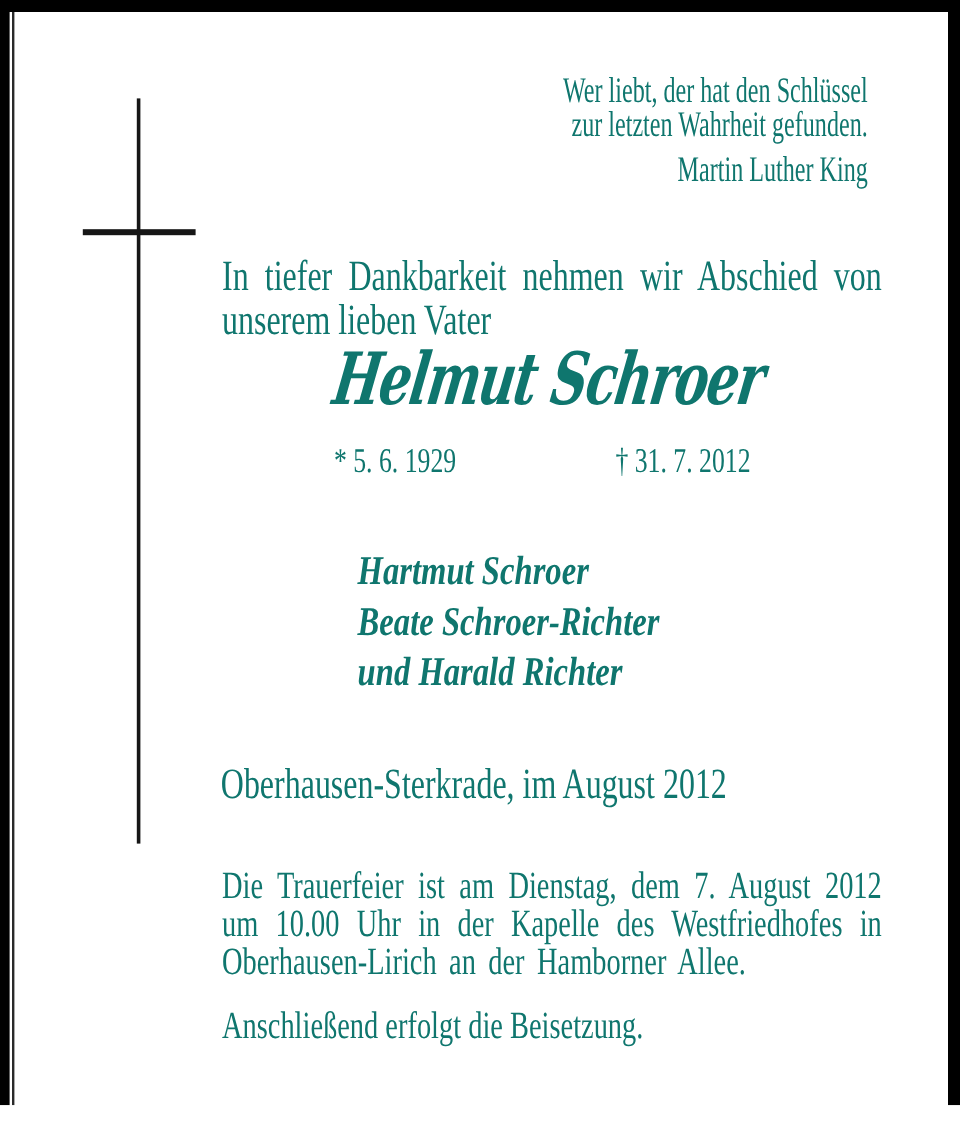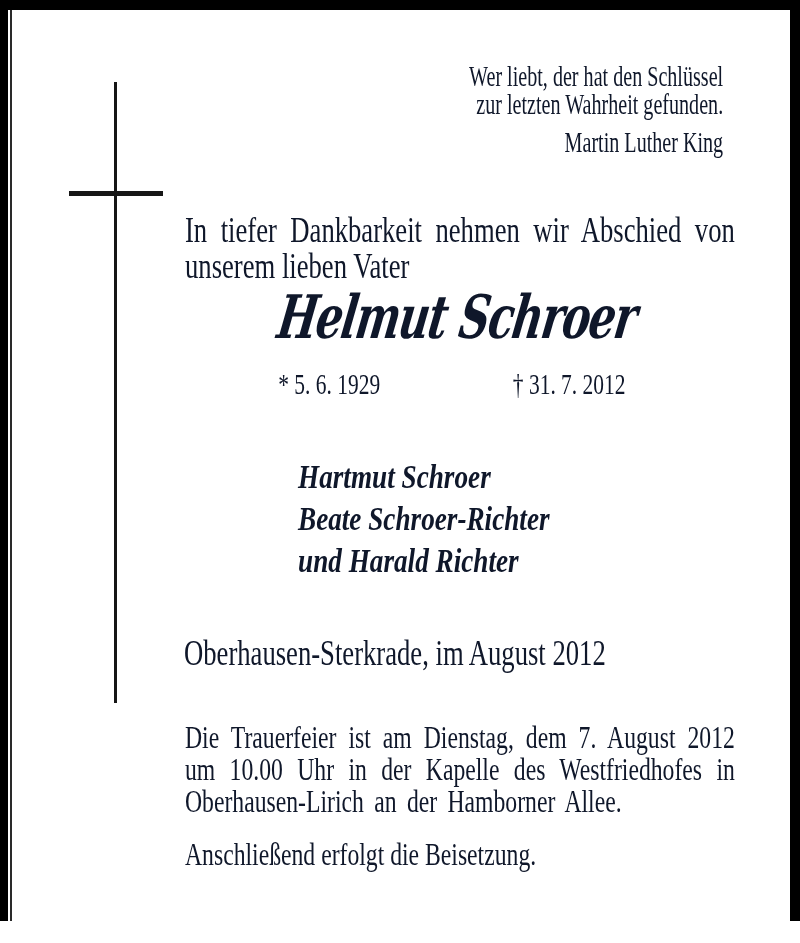--- a/index.html
+++ b/index.html
@@ -1,18 +1,18 @@
 <!DOCTYPE html>
 <html><head>
 <meta charset="utf-8">
 <style>
   html,body{margin:0;padding:0;background:#ffffff;}
   .page{
     position:relative;width:800px;height:921px;background:#ffffff;
-    overflow:hidden;color:#0f172a;
+    overflow:hidden;color:#0f766e;
     font-family:"Liberation Serif","DejaVu Serif",serif;
   }
   
   .bar{position:absolute;background:#000000;}
   .bar-top{left:0;top:0;width:800px;height:10px;}
   .bar-bottom{left:0;top:931px;width:800px;height:12px;}
   .bar-left{left:0;top:0;width:8px;height:943px;}
   .bar-right{left:790px;top:0;width:10px;height:943px;}
   .inner-line{position:absolute;left:10px;top:10px;width:1.5px;height:921px;background:#2a2a2a;}
   

